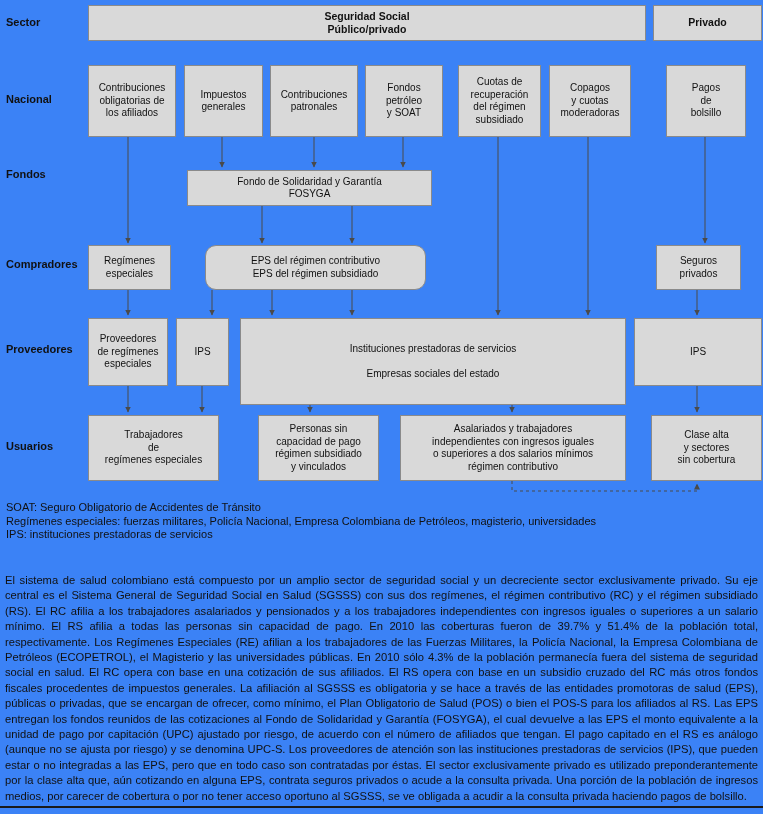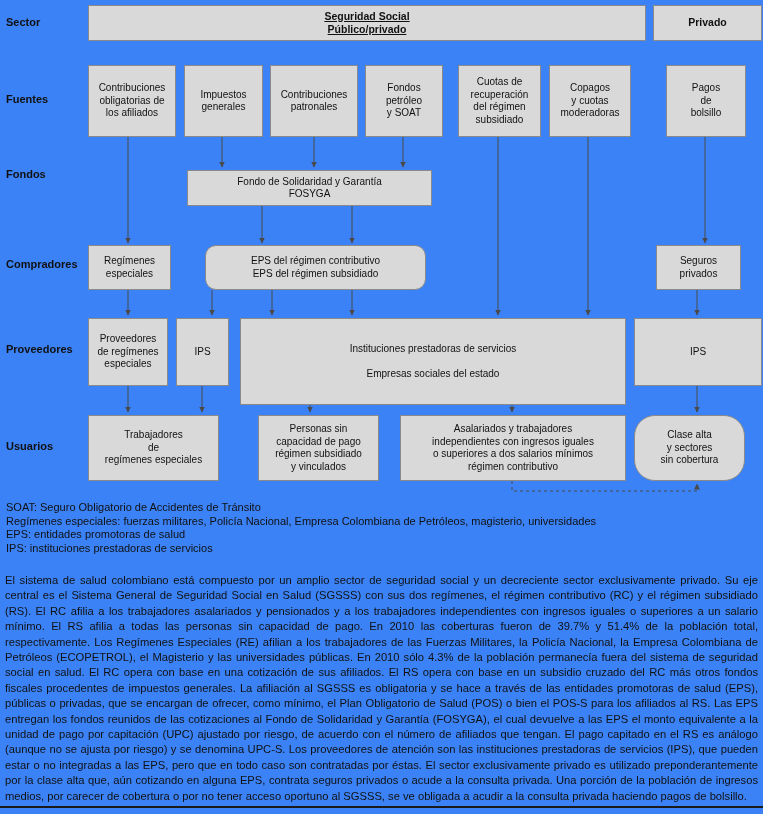--- a/index.html
+++ b/index.html
@@ -68,27 +68,27 @@
       <line x1="128" y1="386" x2="128" y2="412" marker-end="url(#ah)"></line>
       <line x1="202" y1="386" x2="202" y2="412" marker-end="url(#ah)"></line>
       <line x1="310" y1="386" x2="310" y2="412" marker-end="url(#ah)"></line>
       <line x1="512" y1="386" x2="512" y2="412" marker-end="url(#ah)"></line>
       <line x1="697" y1="386" x2="697" y2="412" marker-end="url(#ah)"></line>
 
       <path class="dashed" d="M512 481 L512 491 L697 491 L697 484" marker-end="url(#ah)"></path>
     </svg>
 
     <div class="row-label" style="top:16px;">Sector</div>
-    <div class="row-label" style="top:93px;">Fuentes</div>
+    <div class="row-label" style="top:93px;">Nacional</div>
     <div class="row-label" style="top:168px;">Fondos</div>
     <div class="row-label" style="top:258px;">Compradores</div>
     <div class="row-label" style="top:343px;">Proveedores</div>
     <div class="row-label" style="top:440px;">Usuarios</div>
 
-    <div class="box bold" style="left:88px;top:5px;width:558px;height:36px;text-decoration:underline;">Seguridad Social
+    <div class="box bold" style="left:88px;top:5px;width:558px;height:36px;">Seguridad Social
 Público/privado</div>
     <div class="box bold" style="left:653px;top:5px;width:109px;height:36px;">Privado</div>
 
     <div class="box" style="left:88px;top:65px;width:88px;height:72px;">Contribuciones
 obligatorias de
 los afiliados</div>
     <div class="box" style="left:184px;top:65px;width:79px;height:72px;">Impuestos
 generales</div>
     <div class="box" style="left:270px;top:65px;width:88px;height:72px;">Contribuciones
 patronales</div>
@@ -128,30 +128,29 @@
 de
 regímenes especiales</div>
     <div class="box" style="left:250px;top:415px;width:121px;height:66px;margin-left:8px;">Personas sin
 capacidad de pago
 régimen subsidiado
 y vinculados</div>
     <div class="box" style="left:400px;top:415px;width:226px;height:66px;">Asalariados y trabajadores
 independientes con ingresos iguales
 o superiores a dos salarios mínimos
 régimen contributivo</div>
-    <div class="box" style="left:634px;top:415px;width:111px;height:66px;border-radius:21px;">Clase alta
+    <div class="box" style="left:651px;top:415px;width:111px;height:66px;">Clase alta
 y sectores
 sin cobertura</div>
 
   </div>
 
   <div class="footnotes">
     <div>SOAT: Seguro Obligatorio de Accidentes de Tránsito</div>
     <div>Regímenes especiales: fuerzas militares, Policía Nacional, Empresa Colombiana de Petróleos, magisterio, universidades</div>
-    <div>EPS: entidades promotoras de salud</div>
     <div>IPS: instituciones prestadoras de servicios</div>
   </div>
 
   <p class="paragraph">El sistema de salud colombiano está compuesto por un amplio sector de seguridad social y un decreciente sector exclusivamente privado. Su eje central es el Sistema General de Seguridad Social en Salud (SGSSS) con sus dos regímenes, el régimen contributivo (RC) y el régimen subsidiado (RS). El RC afilia a los trabajadores asalariados y pensionados y a los trabajadores independientes con ingresos iguales o superiores a un salario mínimo. El RS afilia a todas las personas sin capacidad de pago. En 2010 las coberturas fueron de 39.7% y 51.4% de la población total, respectivamente. Los Regímenes Especiales (RE) afilian a los trabajadores de las Fuerzas Militares, la Policía Nacional, la Empresa Colombiana de Petróleos (ECOPETROL), el Magisterio y las universidades públicas. En 2010 sólo 4.3% de la población permanecía fuera del sistema de seguridad social en salud. El RC opera con base en una cotización de sus afiliados. El RS opera con base en un subsidio cruzado del RC más otros fondos fiscales procedentes de impuestos generales. La afiliación al SGSSS es obligatoria y se hace a través de las entidades promotoras de salud (EPS), públicas o privadas, que se encargan de ofrecer, como mínimo, el Plan Obligatorio de Salud (POS) o bien el POS-S para los afiliados al RS. Las EPS entregan los fondos reunidos de las cotizaciones al Fondo de Solidaridad y Garantía (FOSYGA), el cual devuelve a las EPS el monto equivalente a la unidad de pago por capitación (UPC) ajustado por riesgo, de acuerdo con el número de afiliados que tengan. El pago capitado en el RS es análogo (aunque no se ajusta por riesgo) y se denomina UPC-S. Los proveedores de atención son las instituciones prestadoras de servicios (IPS), que pueden estar o no integradas a las EPS, pero que en todo caso son contratadas por éstas. El sector exclusivamente privado es utilizado preponderantemente por la clase alta que, aún cotizando en alguna EPS, contrata seguros privados o acude a la consulta privada. Una porción de la población de ingresos medios, por carecer de cobertura o por no tener acceso oportuno al SGSSS, se ve obligada a acudir a la consulta privada haciendo pagos de bolsillo.</p>
 
   <div class="bottom-rule"></div>
 
 </div>
 
 </body></html>

